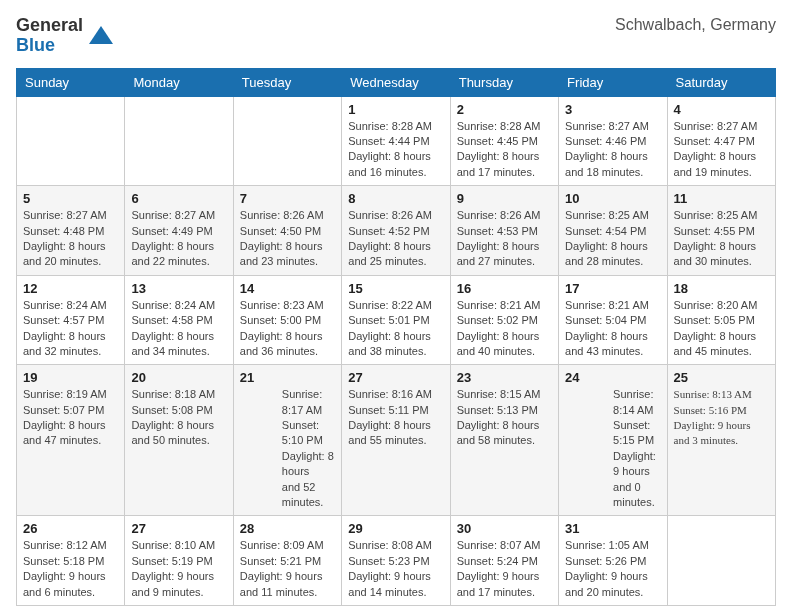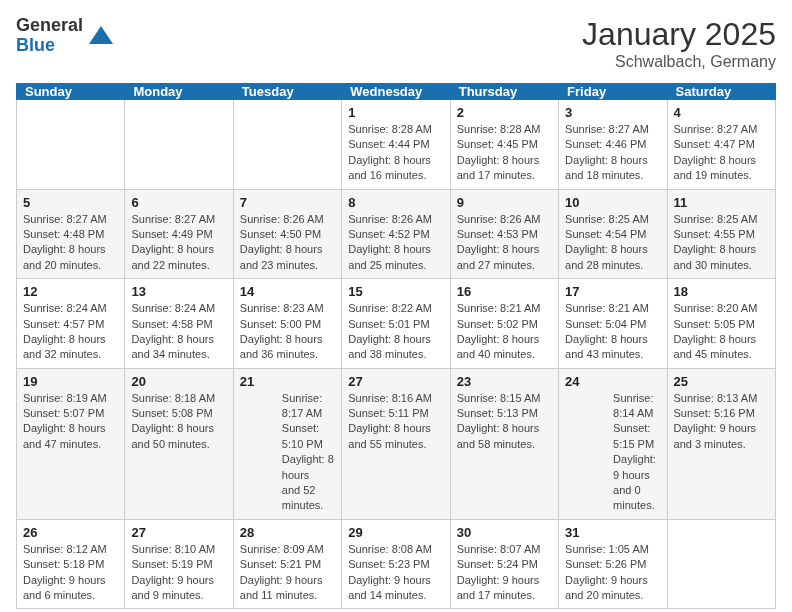--- a/index.html
+++ b/index.html
@@ -54,23 +54,23 @@
       color: #555;
     }
     .calendar {
       width: 100%;
       border-collapse: collapse;
     }
     .calendar th {
       background: #1a6faf;
       color: #fff;
       text-align: left;
-      padding: 0 8px;
+      padding: 6px 8px;
       font-size: 13px;
-      font-weight: bold;
+      font-weight: normal;
       border: 1px solid #1a6faf;
     }
     .calendar td {
       border: 1px solid #ccc;
       vertical-align: top;
       padding: 5px 6px;
       width: calc(100% / 7);
       min-height: 80px;
       height: 86px;
       background: #fff;
@@ -102,21 +102,20 @@
   <div class="logo">
     <div class="logo-text">
       <span class="logo-general">General</span>
       <span class="logo-blue">Blue</span>
     </div>
     <svg class="logo-icon" viewBox="0 0 28 28">
       <polygon points="14,4 26,22 2,22" fill="#1a6faf"></polygon>
     </svg>
   </div>
   <div class="title-block">
-    <div class="month-title">January 2025</div>
     <div class="location">Schwalbach, Germany</div>
   </div>
 </div>
 
 <table class="calendar">
   <thead>
     <tr id="weekday-header">
     <th>Sunday</th>
         <th>Monday</th>
         <th>Tuesday</th>
@@ -300,21 +299,21 @@
         </td>
         <td>
           <div class="day-number">24</div>
           <div class="day-info" style="white-space: pre-line; margin-left: 48px;">Sunrise: 8:14 AM
 Sunset: 5:15 PM
 Daylight: 9 hours
 and 0 minutes.</div>
         </td>
         <td>
           <div class="day-number">25</div>
-          <div class="day-info" style="white-space: pre-line;">Sunrise: 8:13 AM
+          <div class="day-info" style="white-space: pre-line; font-family: Liberation Serif, serif;">Sunrise: 8:13 AM
 Sunset: 5:16 PM
 Daylight: 9 hours
 and 3 minutes.</div>
         </td>
       </tr>
       <tr>
         <td>
           <div class="day-number">26</div>
           <div class="day-info" style="white-space: pre-line;">Sunrise: 8:12 AM
 Sunset: 5:18 PM

